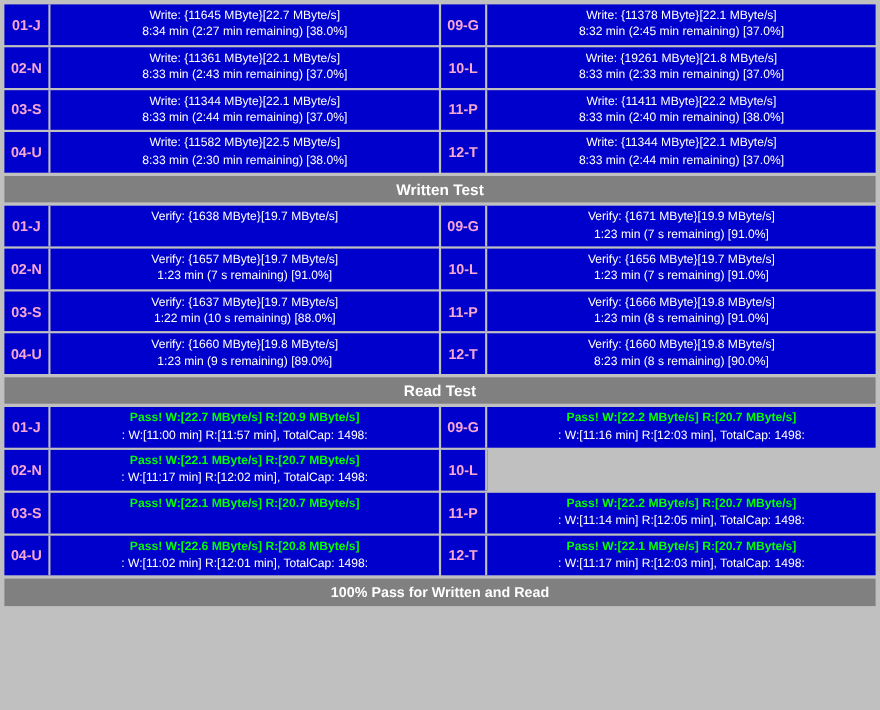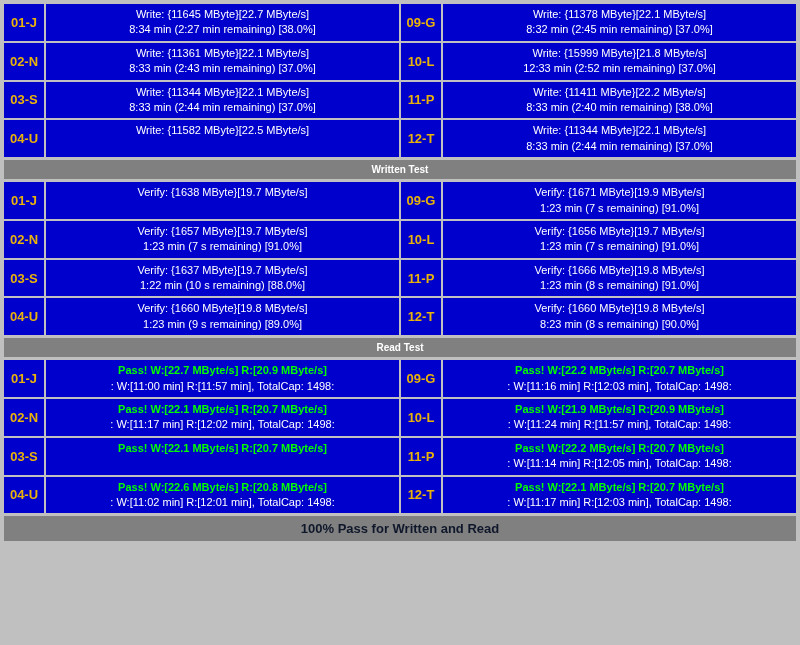--- a/index.html
+++ b/index.html
@@ -14,42 +14,42 @@
       background: #c0c0c0;
       padding: 4px;
     }
     .section {
       margin-bottom: 2px;
     }
     .section-label {
       text-align: center;
       background: #808080;
       color: #ffffff;
-      font-size: 10px;
+      font-size: 14px;
       font-weight: bold;
       padding: 4px 4px;
       margin: 3px 0;
     }
     .bottom-bar {
       background: #808080;
-      color: #0f172a;
+      color: #ffffff;
       text-align: center;
       font-size: 13px;
       font-weight: bold;
       padding: 5px 0;
       margin-top: 3px;
     }
     .entry {
       display: grid;
       grid-template-columns: 42px 1fr;
       gap: 0;
     }
     .entry-id {
       background: #0000cd;
-      color: #eab308;
+      color: #f9a8d4;
       font-weight: bold;
       font-size: 13px;
       display: flex;
       align-items: center;
       justify-content: center;
       border-right: 2px solid #c0c0c0;
     }
     .entry-body {
       background: #0000cd;
       color: #ffffff;
@@ -96,22 +96,22 @@
           <div class="entry">
             <div class="entry-id">02-N</div>
             <div class="entry-body">
               <div>Write: {11361 MByte}[22.1 MByte/s]</div>
               <div>8:33 min (2:43 min remaining)  [37.0%]</div>
             </div>
           </div>
           <div class="entry">
             <div class="entry-id">10-L</div>
             <div class="entry-body">
-              <div>Write: {15999 MByte}[21.8 MByte/s]</div>
-              <div>12:33 min (2:52 min remaining)  [37.0%]</div>
+              <div>Write: {19261 MByte}[21.8 MByte/s]</div>
+              <div>8:33 min (2:33 min remaining)  [37.0%]</div>
             </div>
           </div>
         </div>
         <div class="row-pair">
           <div class="entry">
             <div class="entry-id">03-S</div>
             <div class="entry-body">
               <div>Write: {11344 MByte}[22.1 MByte/s]</div>
               <div>8:33 min (2:44 min remaining)  [37.0%]</div>
             </div>
@@ -122,20 +122,21 @@
               <div>Write: {11411 MByte}[22.2 MByte/s]</div>
               <div>8:33 min (2:40 min remaining)  [38.0%]</div>
             </div>
           </div>
         </div>
         <div class="row-pair">
           <div class="entry">
             <div class="entry-id">04-U</div>
             <div class="entry-body">
               <div>Write: {11582 MByte}[22.5 MByte/s]</div>
+              <div>8:33 min (2:30 min remaining)  [38.0%]</div>
             </div>
           </div>
           <div class="entry">
             <div class="entry-id">12-T</div>
             <div class="entry-body">
               <div>Write: {11344 MByte}[22.1 MByte/s]</div>
               <div>8:33 min (2:44 min remaining)  [37.0%]</div>
             </div>
           </div>
         </div>
@@ -235,24 +236,20 @@
         <div class="row-pair">
           <div class="entry">
             <div class="entry-id">02-N</div>
             <div class="entry-body">
               <div class="green">Pass! W:[22.1 MByte/s] R:[20.7 MByte/s]</div>
               <div>: W:[11:17 min] R:[12:02 min], TotalCap: 1498:</div>
             </div>
           </div>
           <div class="entry">
             <div class="entry-id">10-L</div>
-            <div class="entry-body">
-              <div class="green">Pass! W:[21.9 MByte/s] R:[20.9 MByte/s]</div>
-              <div>: W:[11:24 min] R:[11:57 min], TotalCap: 1498:</div>
-            </div>
           </div>
         </div>
         <div class="row-pair">
           <div class="entry">
             <div class="entry-id">03-S</div>
             <div class="entry-body">
               <div class="green">Pass! W:[22.1 MByte/s] R:[20.7 MByte/s]</div>
             </div>
           </div>
           <div class="entry">

